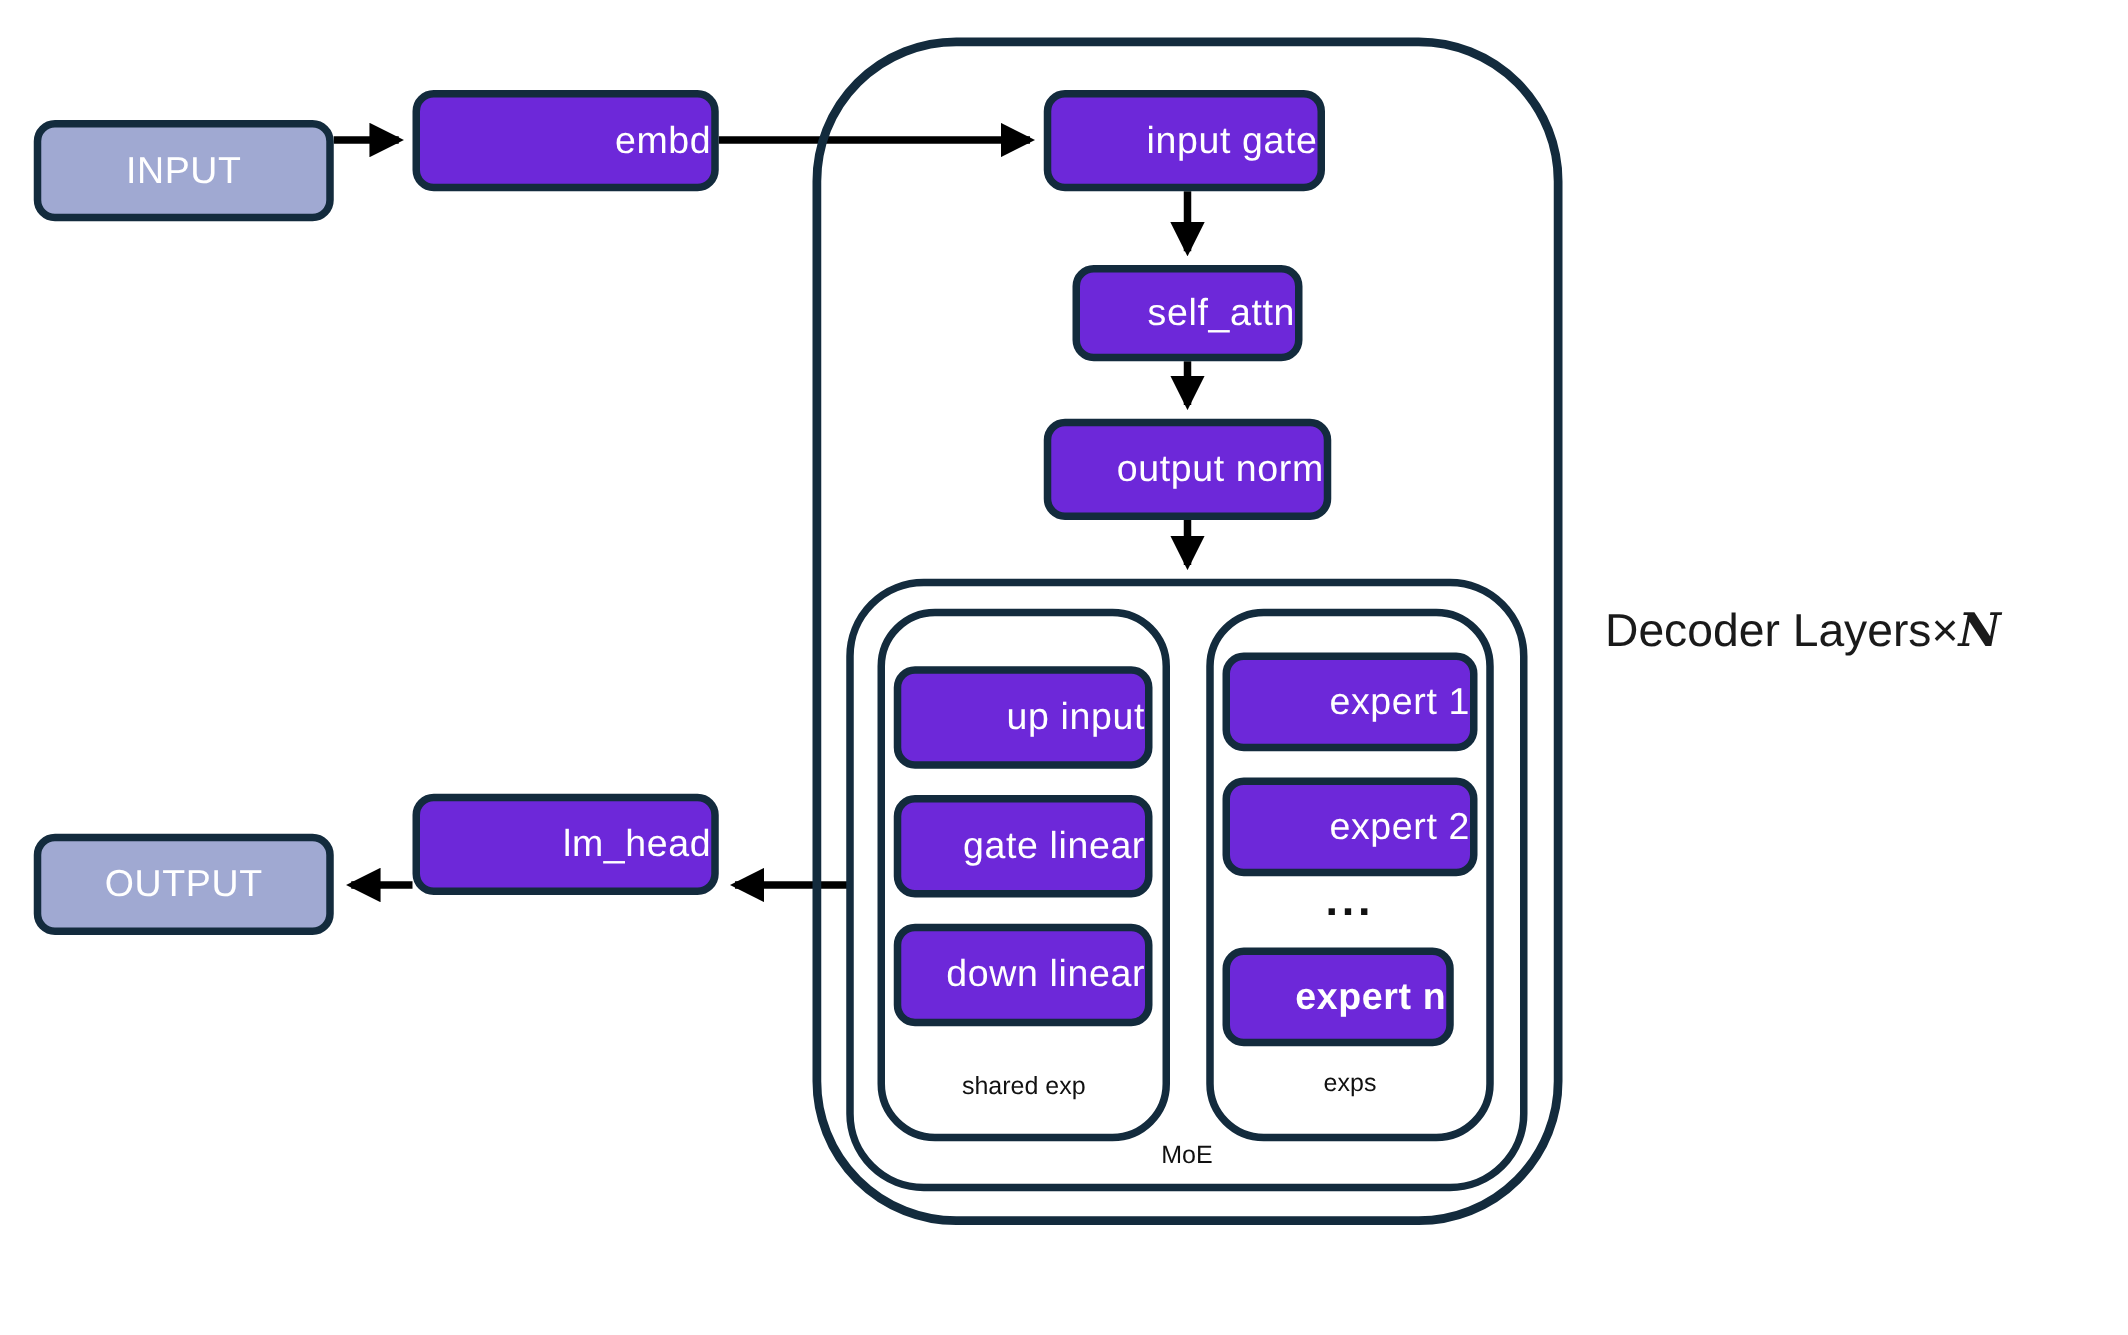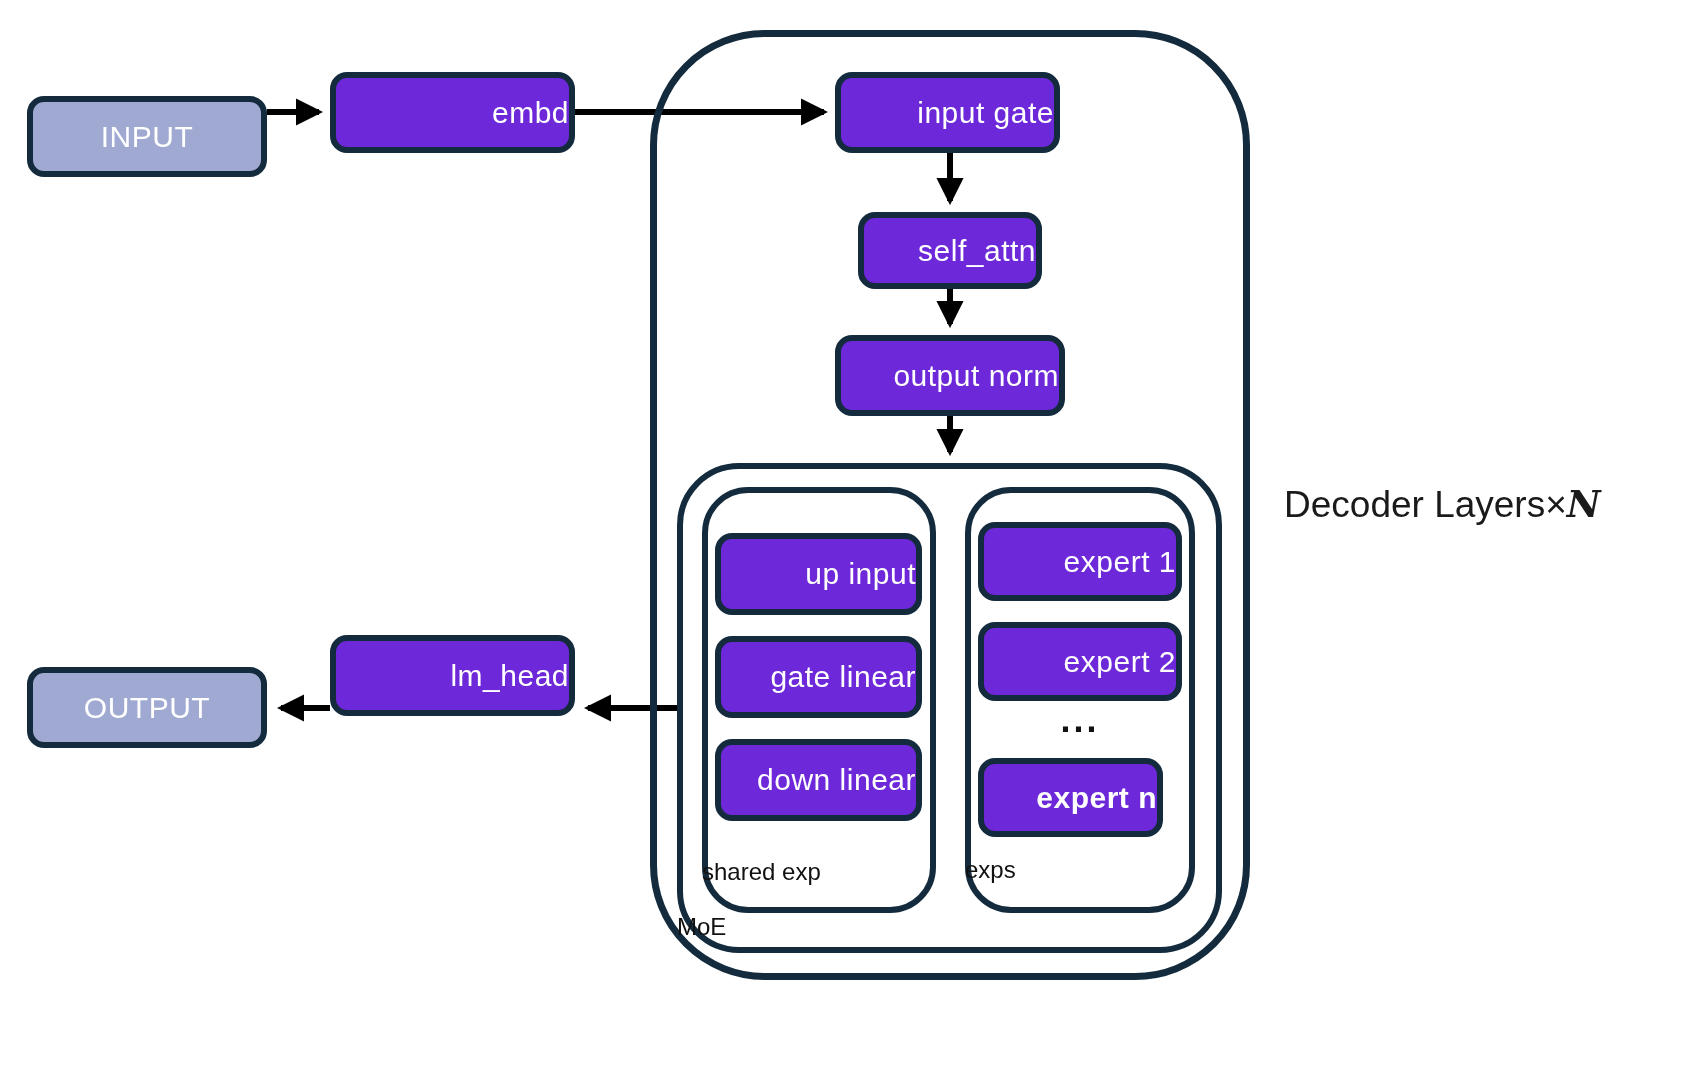--- a/index.html
+++ b/index.html
@@ -41,22 +41,22 @@
     left:702px;top:487px;width:234px;height:426px;
     border-radius:46px;
   }
   #exps-container{
     left:965px;top:487px;width:230px;height:426px;
     border-radius:46px;
   }
   .lbl{
     position:absolute;
     color:#111111;
-    font-size:24px;
-    text-align:left;
+    font-size:20px;
+    text-align:center;
     white-space:nowrap;
   }
   #shared-exp-label{left:702px;top:858px;width:234px;}
   #exps-label{left:965px;top:856px;width:230px;}
   #moe-label{left:677px;top:913px;width:545px;}
   #ellipsis{
     position:absolute;left:978px;top:702px;width:204px;
     text-align:center;color:#111;font-size:36px;font-weight:bold;
     letter-spacing:3px;line-height:36px;
   }

